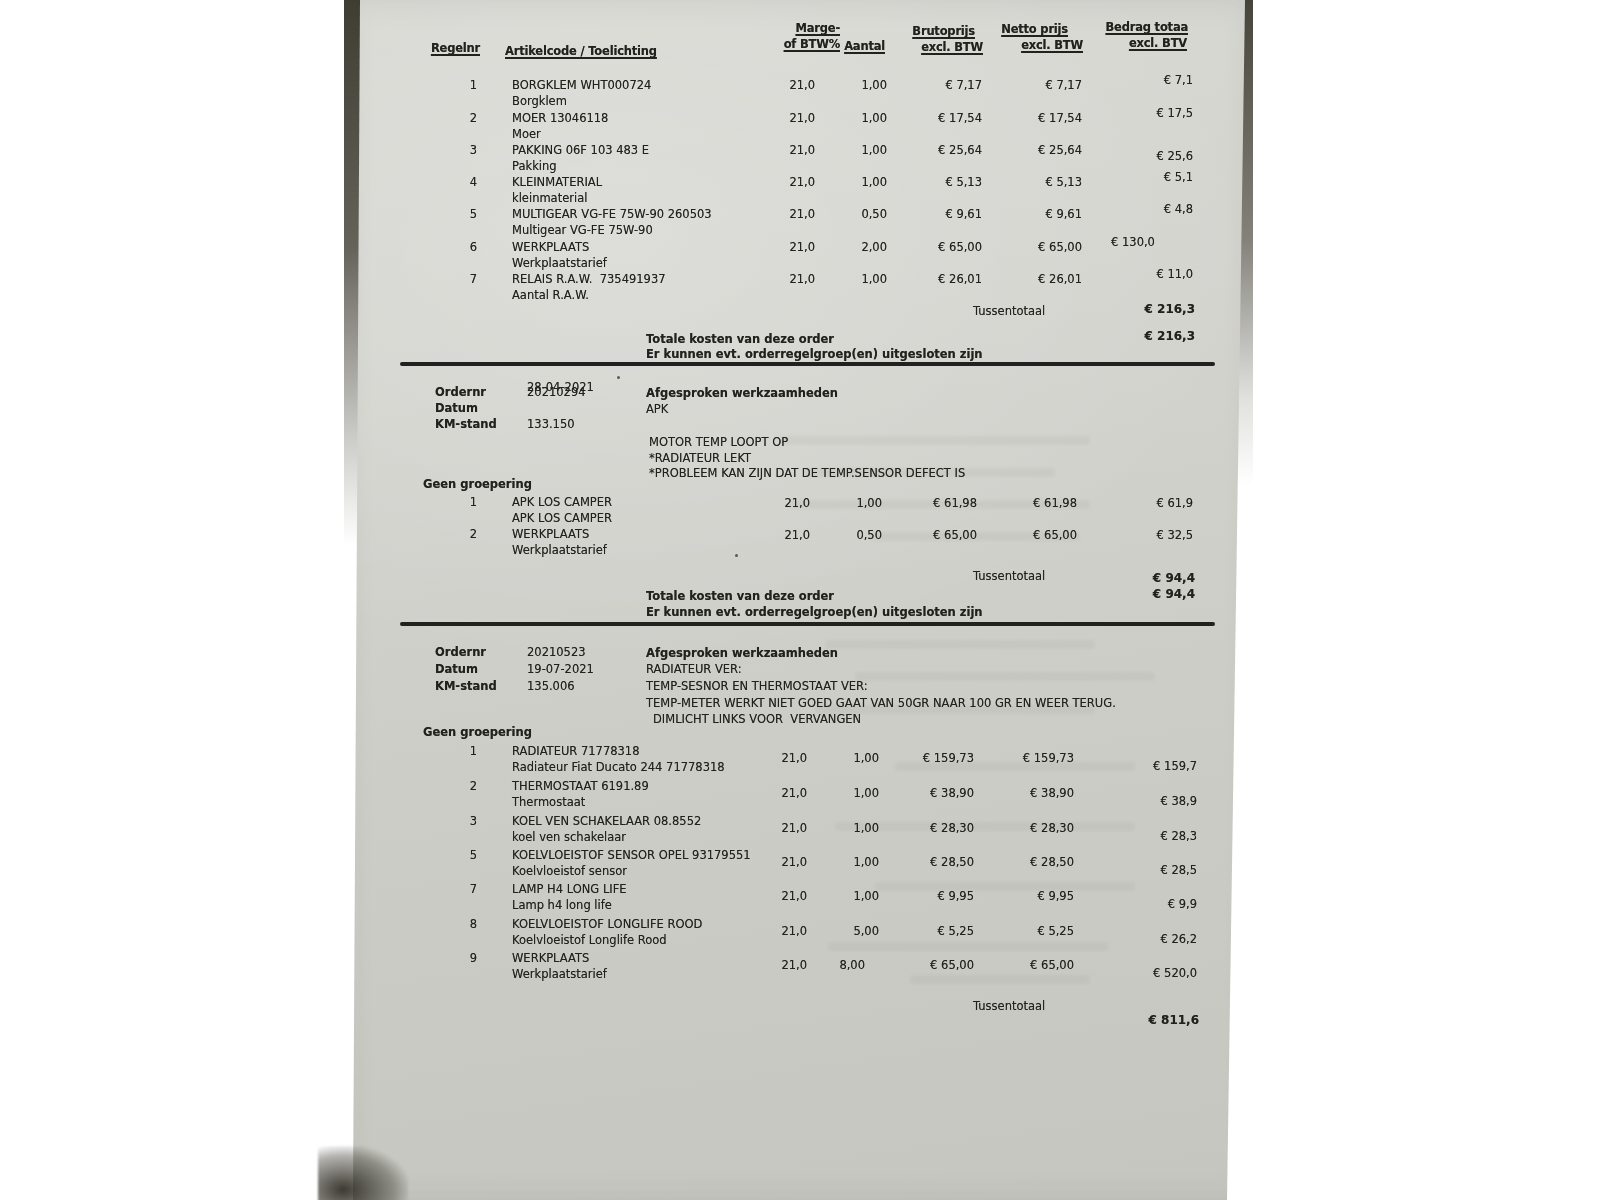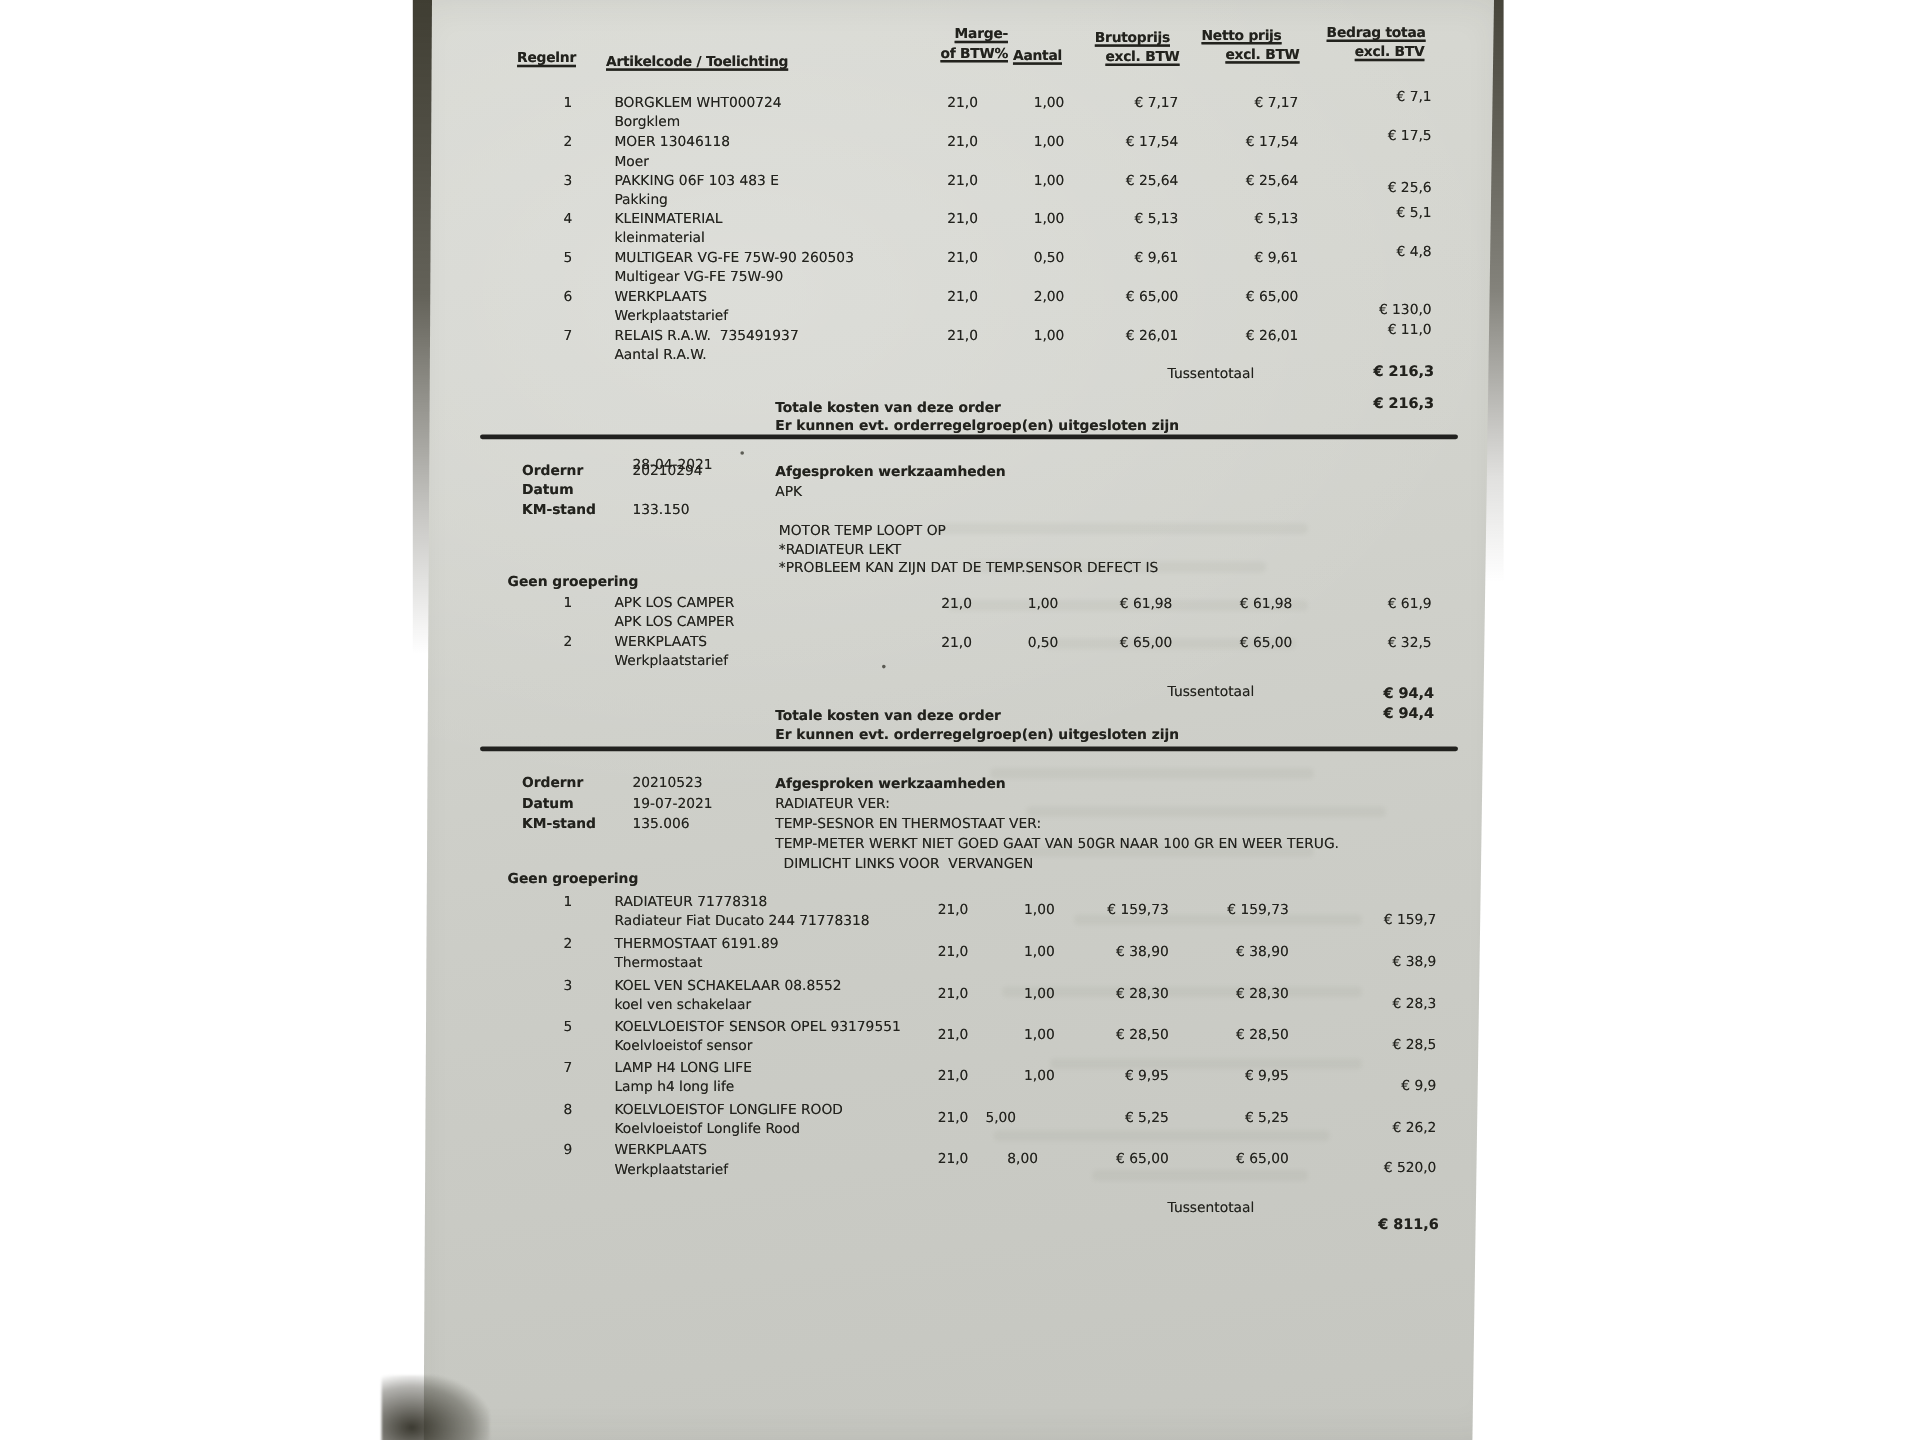--- a/index.html
+++ b/index.html
@@ -111,21 +111,21 @@
         <div class="abs r" style="left: 522px; top: 208px; width: 110px;">€ 9,61</div>
         <div class="abs r" style="left: 622px; top: 208px; width: 110px;">€ 9,61</div>
         <div class="abs r" style="left: 723px; top: 203px; width: 120px;">€ 4,8</div>
         <div class="abs r" style="left: 57px; top: 241px; width: 70px;">6</div>
         <div class="abs" style="left: 162px; top: 241px;">WERKPLAATS</div>
         <div class="abs" style="left: 162px; top: 257px;">Werkplaatstarief</div>
         <div class="abs r" style="left: 375px; top: 241px; width: 90px;">21,0</div>
         <div class="abs r" style="left: 447px; top: 241px; width: 90px;">2,00</div>
         <div class="abs r" style="left: 522px; top: 241px; width: 110px;">€ 65,00</div>
         <div class="abs r" style="left: 622px; top: 241px; width: 110px;">€ 65,00</div>
-        <div class="abs r" style="left: 723px; top: 252px; width: 120px;">€ 130,0</div>
+        <div class="abs r" style="left: 723px; top: 236px; width: 120px; text-align: center;">€ 130,0</div>
         <div class="abs r" style="left: 57px; top: 273px; width: 70px;">7</div>
         <div class="abs" style="left: 162px; top: 273px;">RELAIS R.A.W.  735491937</div>
         <div class="abs" style="left: 162px; top: 289px;">Aantal R.A.W.</div>
         <div class="abs r" style="left: 375px; top: 273px; width: 90px;">21,0</div>
         <div class="abs r" style="left: 447px; top: 273px; width: 90px;">1,00</div>
         <div class="abs r" style="left: 522px; top: 273px; width: 110px;">€ 26,01</div>
         <div class="abs r" style="left: 622px; top: 273px; width: 110px;">€ 26,01</div>
         <div class="abs r" style="left: 723px; top: 268px; width: 120px;">€ 11,0</div>
         <div class="abs" style="left: 623px; top: 305px;">Tussentotaal</div>
         <div class="abs amt r" style="left: 715px; top: 303px; width: 130px;">€ 216,3</div>
@@ -216,21 +216,21 @@
         <div class="abs" style="left: 162px; top: 899px;">Lamp h4 long life</div>
         <div class="abs r" style="left: 367px; top: 890px; width: 90px;">21,0</div>
         <div class="abs r" style="left: 439px; top: 890px; width: 90px;">1,00</div>
         <div class="abs r" style="left: 514px; top: 890px; width: 110px;">€ 9,95</div>
         <div class="abs r" style="left: 614px; top: 890px; width: 110px;">€ 9,95</div>
         <div class="abs r" style="left: 727px; top: 898px; width: 120px;">€ 9,9</div>
         <div class="abs r" style="left: 57px; top: 918px; width: 70px;">8</div>
         <div class="abs" style="left: 162px; top: 918px;">KOELVLOEISTOF LONGLIFE ROOD</div>
         <div class="abs" style="left: 162px; top: 934px;">Koelvloeistof Longlife Rood</div>
         <div class="abs r" style="left: 367px; top: 925px; width: 90px;">21,0</div>
-        <div class="abs r" style="left: 439px; top: 925px; width: 90px; text-align: center;">5,00</div>
+        <div class="abs r" style="left: 439px; top: 925px; width: 90px;">5,00</div>
         <div class="abs r" style="left: 514px; top: 925px; width: 110px;">€ 5,25</div>
         <div class="abs r" style="left: 614px; top: 925px; width: 110px;">€ 5,25</div>
         <div class="abs r" style="left: 727px; top: 933px; width: 120px;">€ 26,2</div>
         <div class="abs r" style="left: 57px; top: 952px; width: 70px;">9</div>
         <div class="abs" style="left: 162px; top: 952px;">WERKPLAATS</div>
         <div class="abs" style="left: 162px; top: 968px;">Werkplaatstarief</div>
         <div class="abs r" style="left: 367px; top: 959px; width: 90px;">21,0</div>
         <div class="abs r" style="left: 425px; top: 959px; width: 90px;">8,00</div>
         <div class="abs r" style="left: 514px; top: 959px; width: 110px;">€ 65,00</div>
         <div class="abs r" style="left: 614px; top: 959px; width: 110px;">€ 65,00</div>

